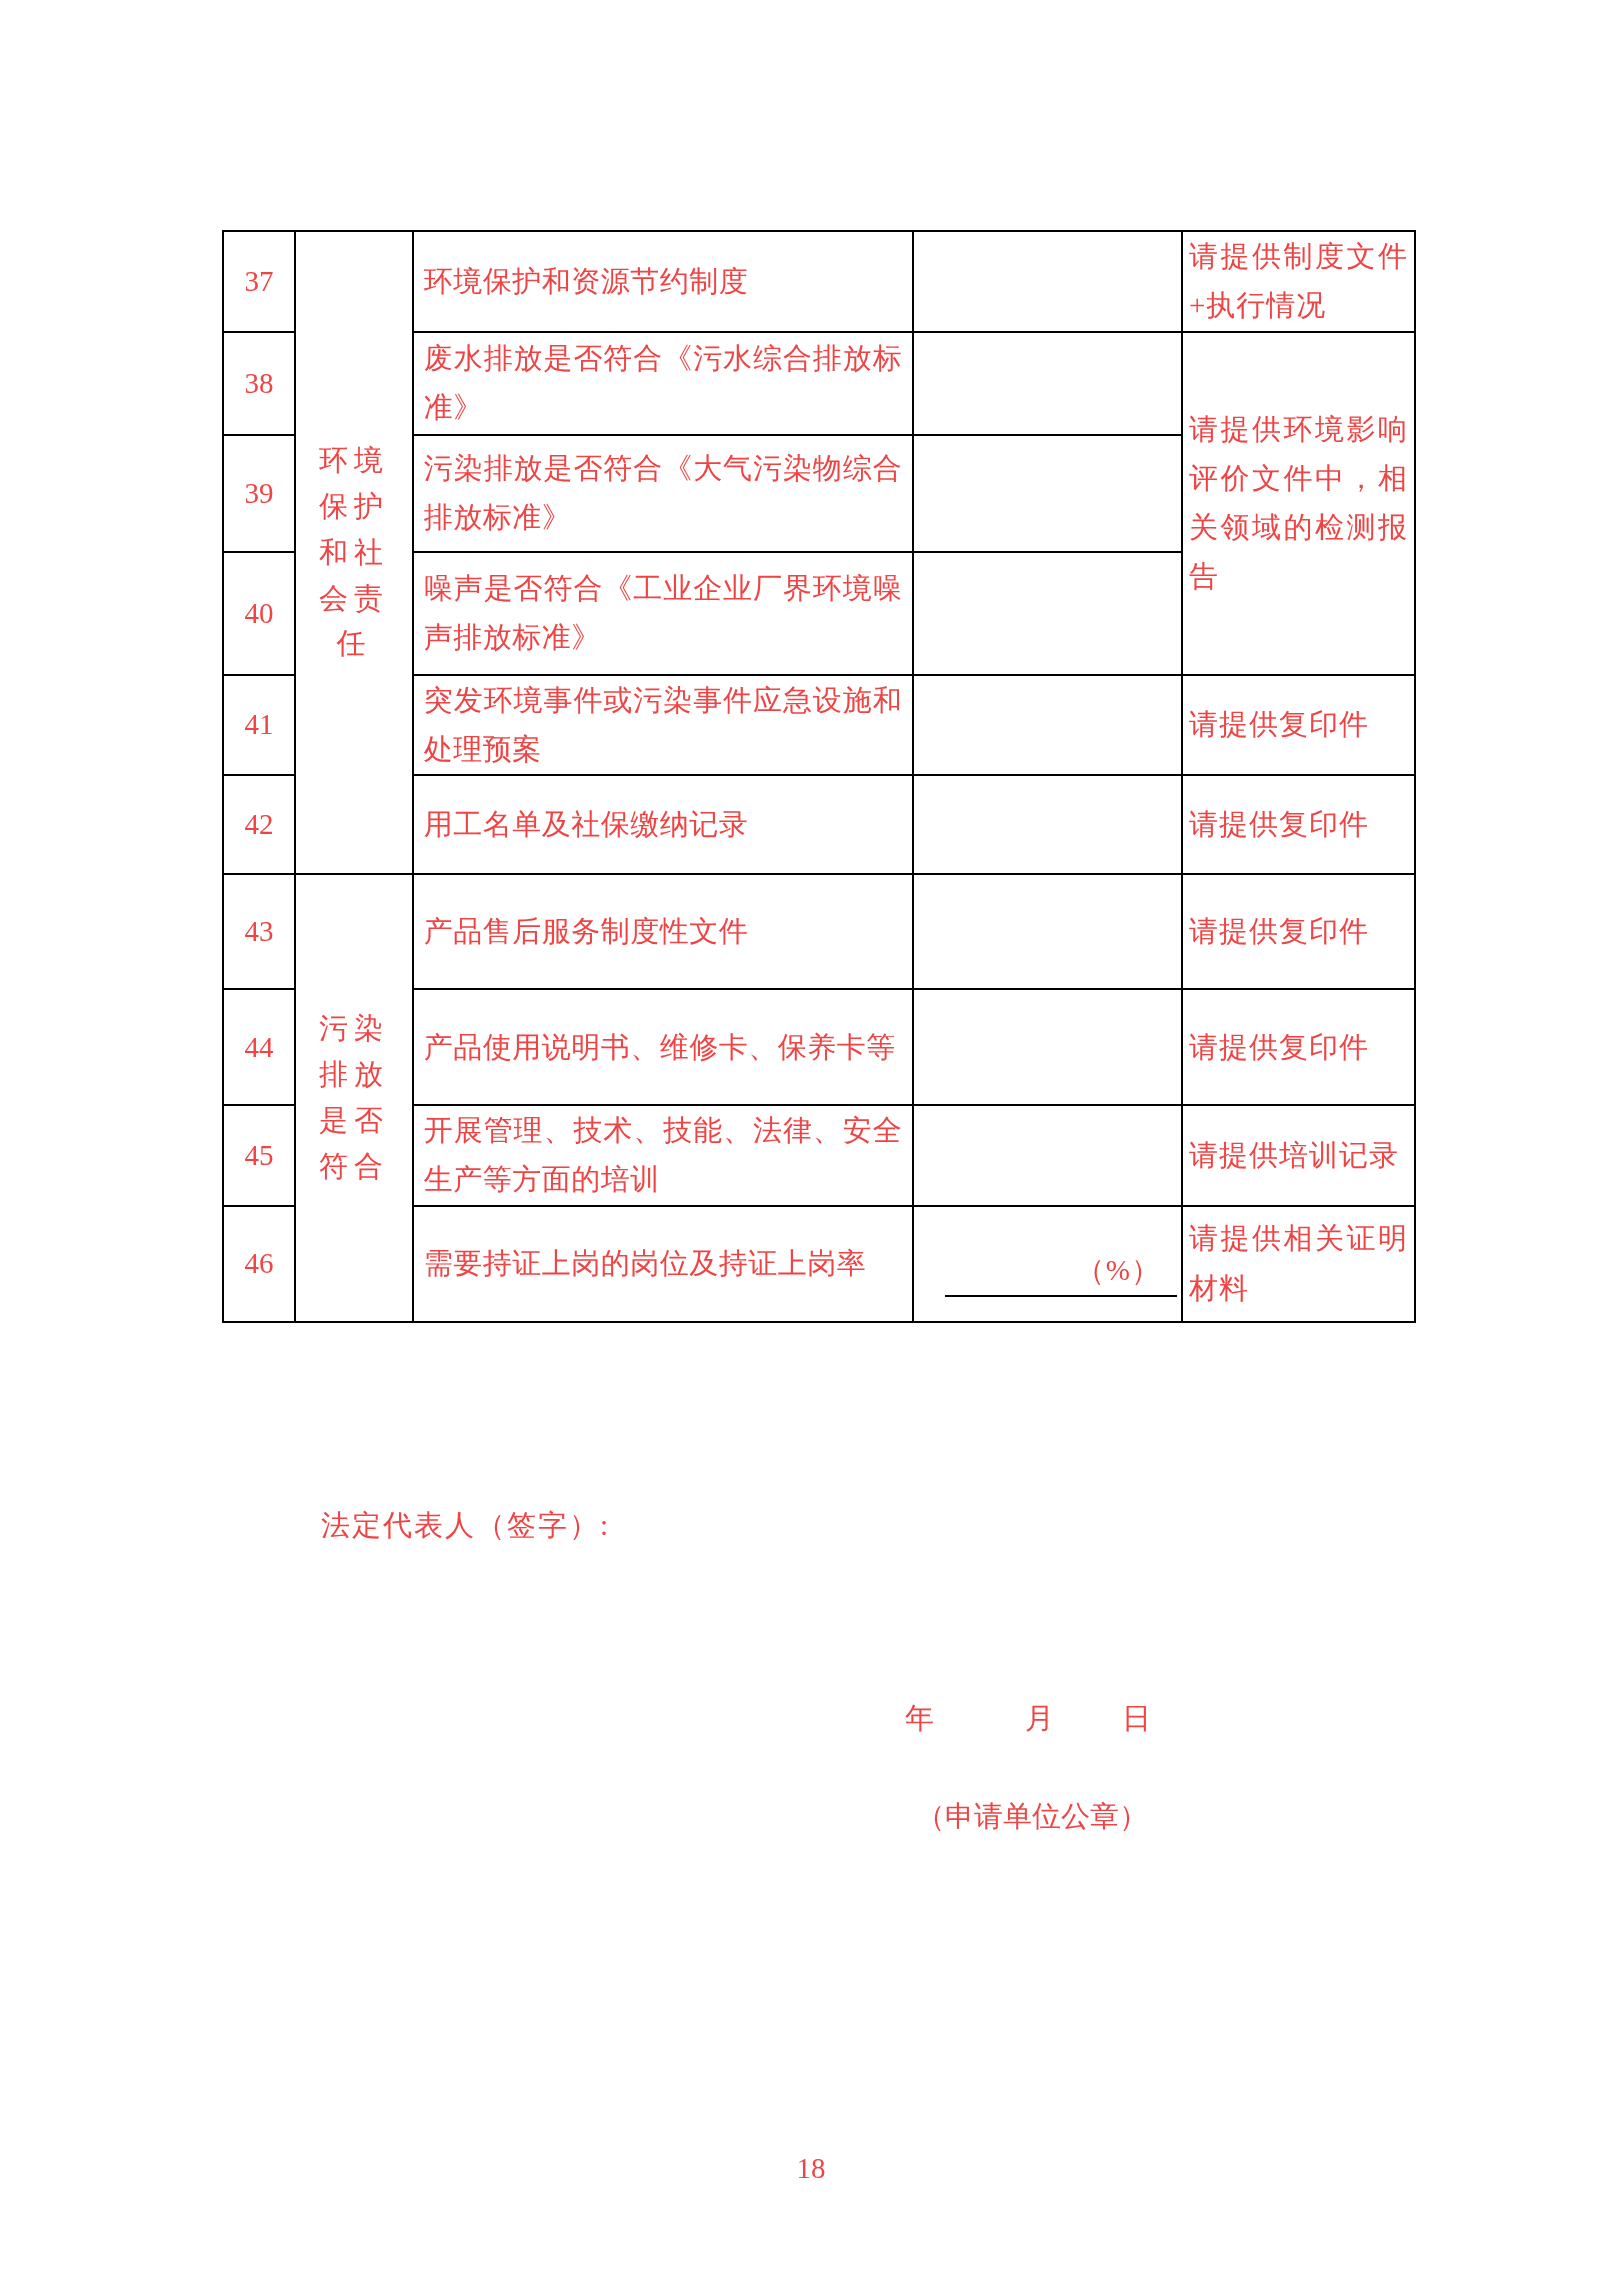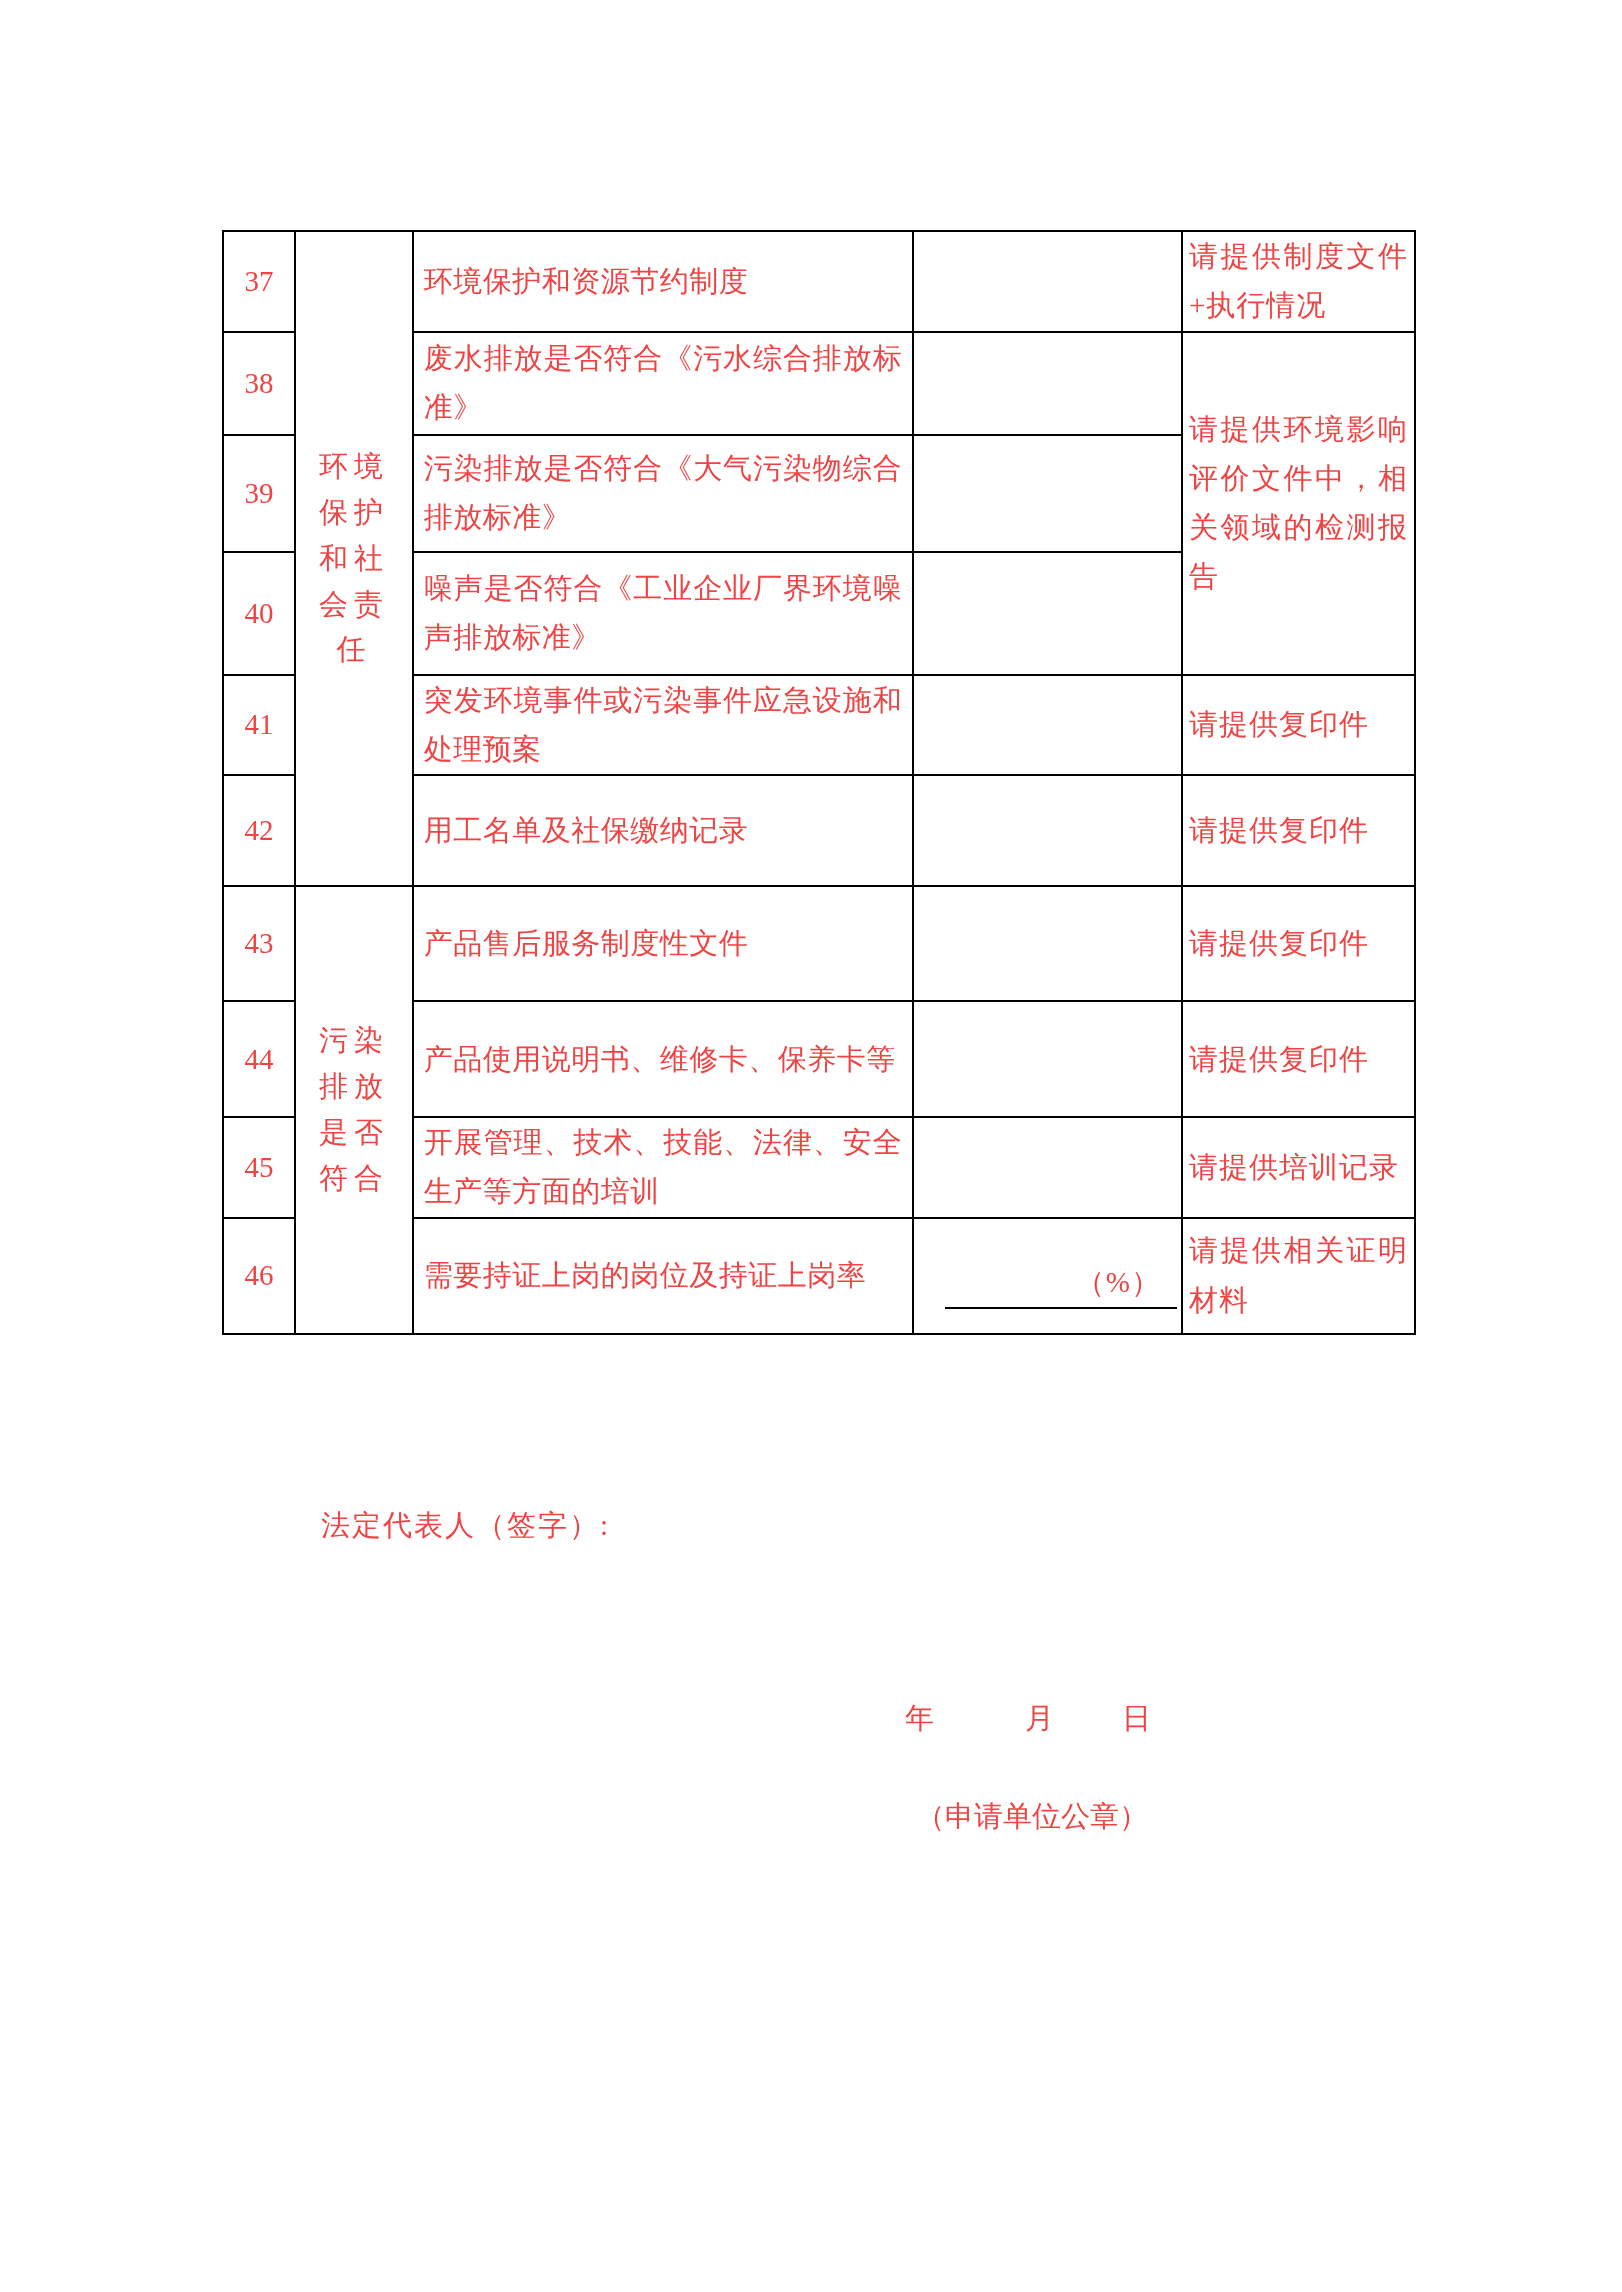--- a/index.html
+++ b/index.html
@@ -141,21 +141,21 @@
       <td class="num">40</td>
       <td class="desc">噪声是否符合《工业企业厂界环境噪声排放标准》</td>
       <td class="val"></td>
     </tr>
     <tr style="height:99px">
       <td class="num">41</td>
       <td class="desc">突发环境事件或污染事件应急设施和处理预案</td>
       <td class="val"></td>
       <td class="note">请提供复印件</td>
     </tr>
-    <tr style="height:111px">
+    <tr style="height:99px">
       <td class="num">42</td>
       <td class="desc">用工名单及社保缴纳记录</td>
       <td class="val"></td>
       <td class="note">请提供复印件</td>
     </tr>
     <tr style="height:115px">
       <td class="num">43</td>
       <td class="cat" rowspan="4">
         <div class="vlabel">污染排放是否符合</div>
       </td>
@@ -192,15 +192,16 @@
   </div>
 
   <div class="signature">法定代表人（签字）:</div>
 
   <div class="dateline">
     <span class="y">年</span><span class="m">月</span><span class="d">日</span>
   </div>
 
   <div class="seal">（申请单位公章）</div>
 
+  <div class="pagenum">18</div>
 
 </div>
 
 
 </body></html>

